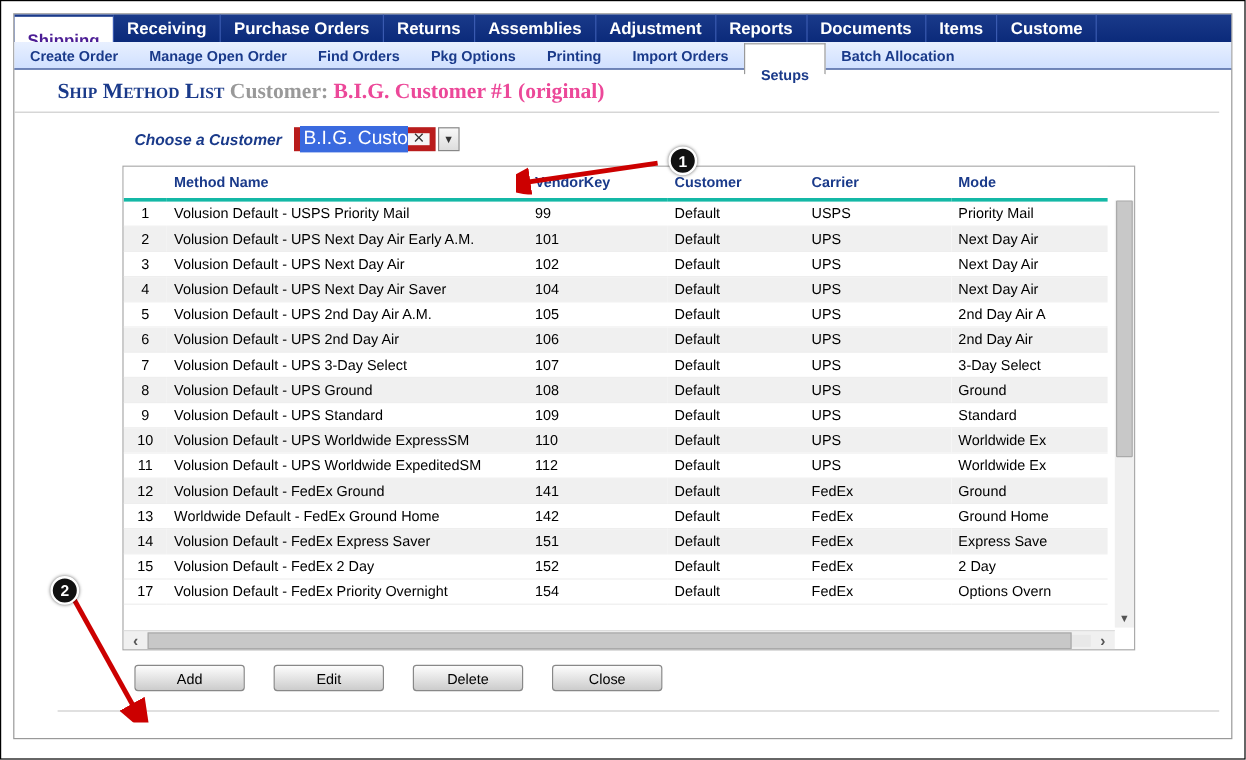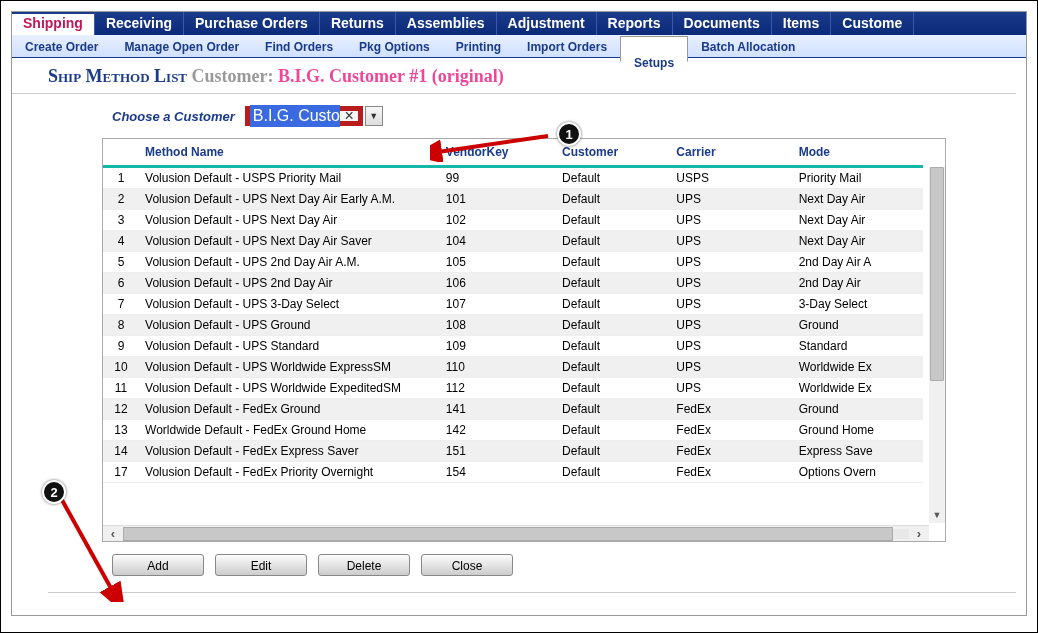--- a/index.html
+++ b/index.html
@@ -33,23 +33,23 @@
     height: 23px;
   }
   .nav-main .tab {
     padding: 3px 11px 4px;
     border-right: 1px solid #3a5ab0;
     white-space: nowrap;
     cursor: default;
   }
   .nav-main .tab.active {
     background: #fff;
-    color: #be185d;
+    color: #4c1d95;
     border-top: 2px solid #1a3a8a;
-    padding-top: 1px;
+    padding-top: 11px;
   }
   .nav-sub {
     display: flex;
     background: linear-gradient(#e8f0ff, #d0e0ff);
     color: #1a3a8a;
     font-weight: bold;
     font-size: 12px;
     border-bottom: 1px solid #1a3a8a;
     height: 23px;
   }
@@ -228,21 +228,21 @@
     left: 0;
     width: 98%;
     top: -2px;
     bottom: -2px;
     background: #c8c8c8;
     border: 1px solid #aaa;
   }
   .buttons {
     padding: 12px 0 0 100px;
     display: flex;
-    gap: 11px;
+    gap: 24px;
     align-items: center;
   }
   .btn {
     width: 92px;
     height: 22px;
     border: 1px solid #888;
     border-radius: 3px;
     background: linear-gradient(#fdfdfd, #ccc);
     font-size: 12px;
     cursor: pointer;
@@ -443,20 +443,28 @@
               </tr>
               <tr class="even">
                 <td class="col-idx">14</td>
                 <td class="col-method">Volusion Default - FedEx Express Saver</td>
                 <td class="col-vk">151</td>
                 <td class="col-cust">Default</td>
                 <td class="col-carr">FedEx</td>
                 <td class="col-mode">Express Save</td>
               </tr>
               <tr>
+                <td class="col-idx">15</td>
+                <td class="col-method">Volusion Default - FedEx 2 Day</td>
+                <td class="col-vk">152</td>
+                <td class="col-cust">Default</td>
+                <td class="col-carr">FedEx</td>
+                <td class="col-mode">2 Day</td>
+              </tr>
+              <tr>
                 <td class="col-idx">17</td>
                 <td class="col-method">Volusion Default - FedEx Priority Overnight</td>
                 <td class="col-vk">154</td>
                 <td class="col-cust">Default</td>
                 <td class="col-carr">FedEx</td>
                 <td class="col-mode">Options Overn</td>
               </tr>
             </tbody>
         </table>
 

